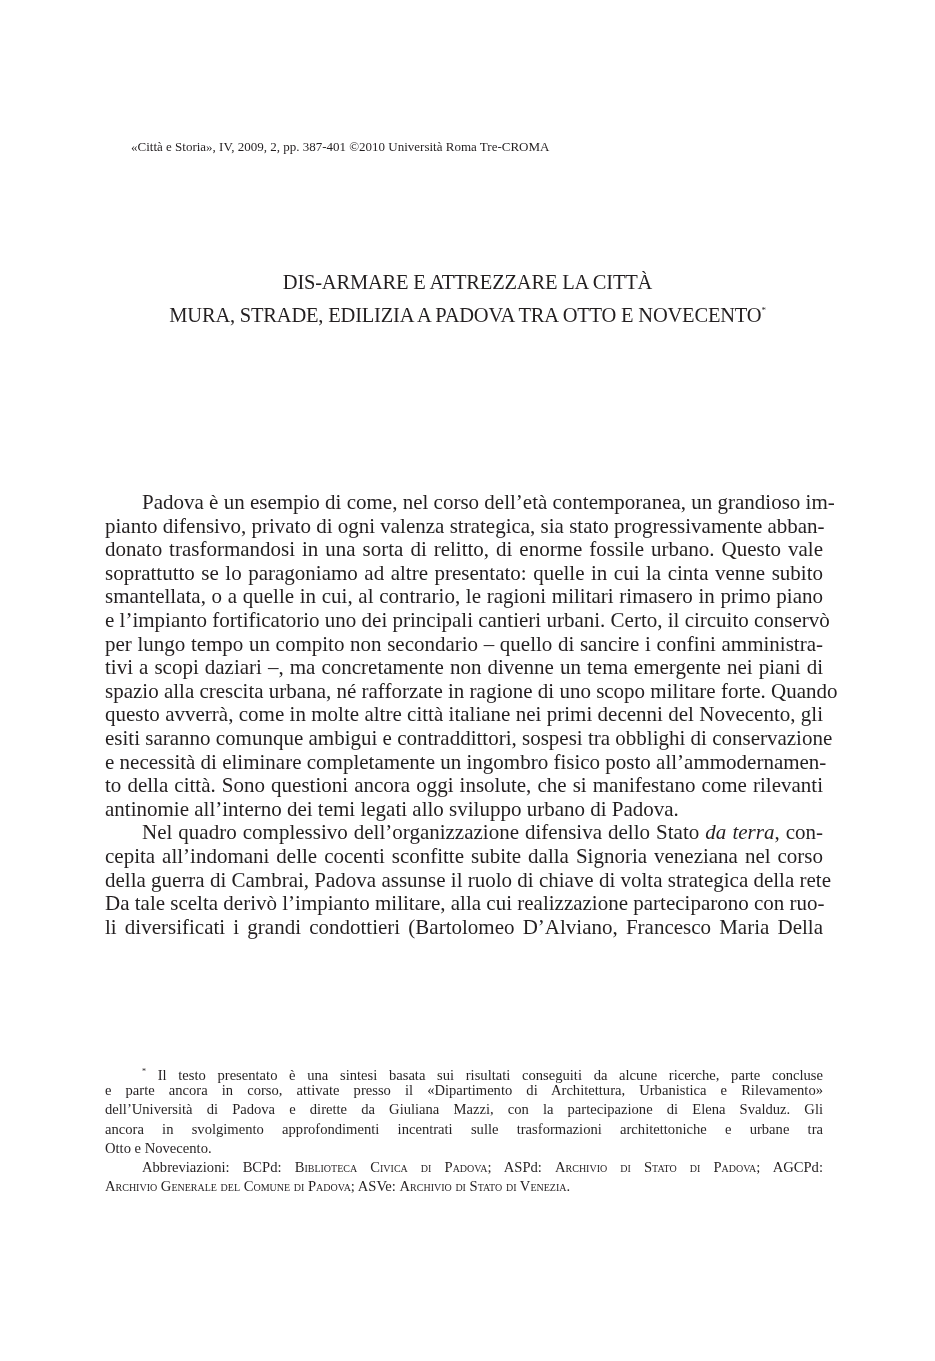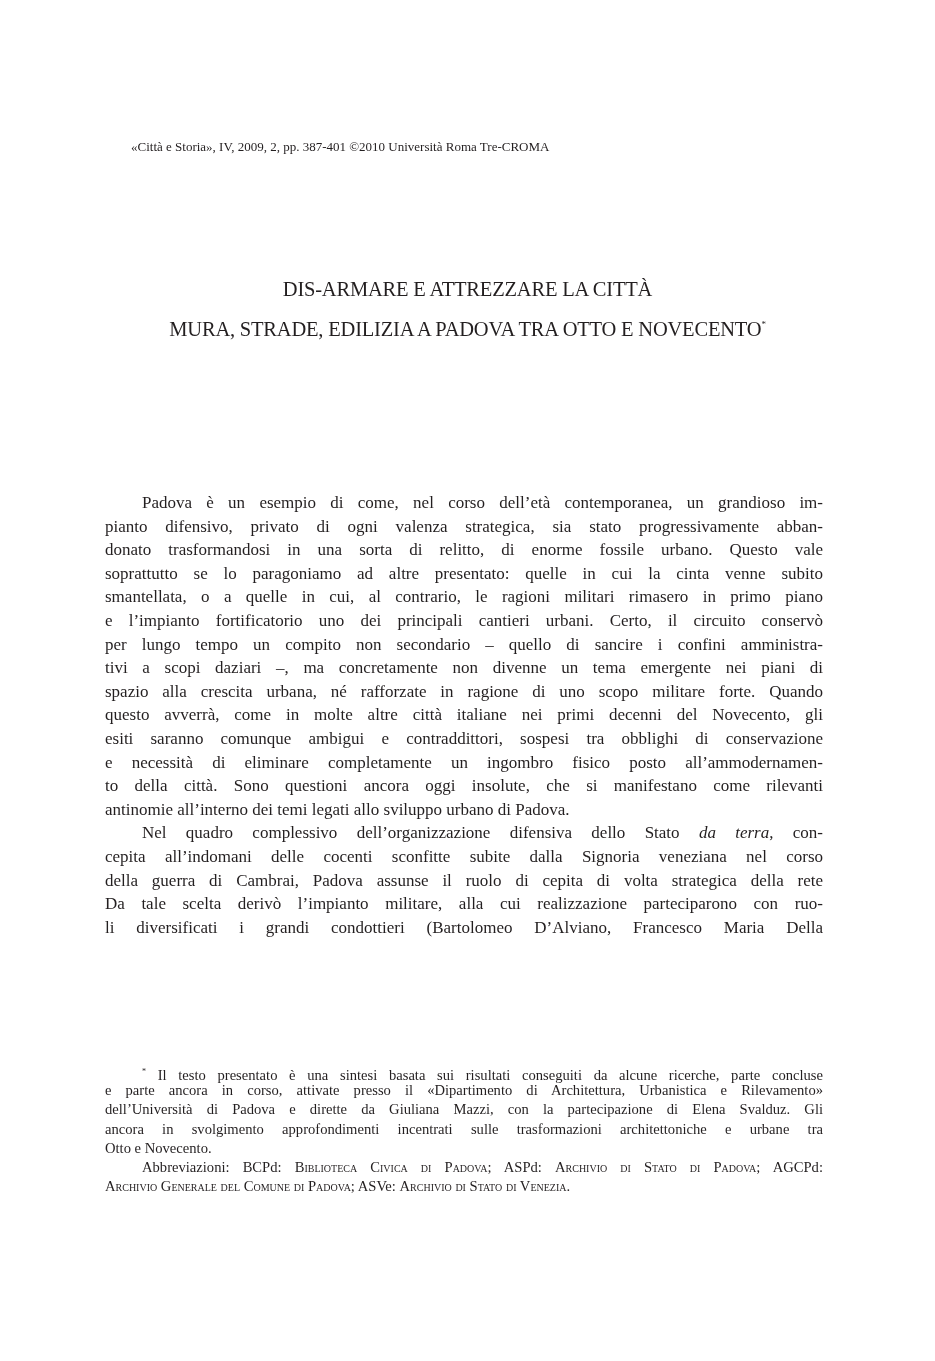--- a/index.html
+++ b/index.html
@@ -26,28 +26,28 @@
     .title-block {
       position: absolute;
       left: 0;
       width: 935px;
       top: 268px;
       text-align: center;
       font-size: 20.5px;
       line-height: 28px;
       letter-spacing: -0.2px;
     }
-    .title-line { display: block; white-space: nowrap; margin-top: 7px; }
+    .title-line { display: block; white-space: nowrap; }
     .title-line sup { font-size: 9px; vertical-align: 9px; }
     .body-text {
       position: absolute;
       left: 105px;
       width: 718px;
       top: 491px;
-      font-size: 17px;
+      font-size: 21px;
       line-height: 23.6px;
       text-align: justify;
     }
     .line {
       display: block;
       text-align: justify;
       text-align-last: justify;
       white-space: nowrap;
       height: 23.6px;
     }
@@ -97,21 +97,21 @@
     <span class="line">spazio alla crescita urbana, né rafforzate in ragione di uno scopo militare forte. Quando</span>
     <span class="line">questo avverrà, come in molte altre città italiane nei primi decenni del Novecento, gli</span>
     <span class="line">esiti saranno comunque ambigui e contraddittori, sospesi tra obblighi di conservazione</span>
     <span class="line">e necessità di eliminare completamente un ingombro fisico posto all’ammodernamen-</span>
     <span class="line">to della città. Sono questioni ancora oggi insolute, che si manifestano come rilevanti</span>
     <span class="line last">antinomie all’interno dei temi legati allo sviluppo urbano di Padova.</span>
   </div>
   <div>
     <span class="line indent"><span>Nel quadro complessivo dell’organizzazione difensiva dello Stato </span><em>da terra</em><span>, con-</span></span>
     <span class="line">cepita all’indomani delle cocenti sconfitte subite dalla Signoria veneziana nel corso</span>
-    <span class="line">della guerra di Cambrai, Padova assunse il ruolo di cepita di volta strategica della rete</span>
+    <span class="line">della guerra di Cambrai, Padova assunse il ruolo di chiave di volta strategica della rete</span>
     <span class="line">Da tale scelta derivò l’impianto militare, alla cui realizzazione parteciparono con ruo-</span>
     <span class="line">li diversificati i grandi condottieri (Bartolomeo D’Alviano, Francesco Maria Della</span>
   </div>
 </div>
 
 <div class="footnotes">
   <span class="fline indent"><sup>*</sup> <span>Il testo presentato è una sintesi basata sui risultati conseguiti da alcune ricerche, parte concluse</span></span>
   <span class="fline">e parte ancora in corso, attivate presso il «Dipartimento di Architettura, Urbanistica e Rilevamento»</span>
   <span class="fline">dell’Università di Padova e dirette da Giuliana Mazzi, con la partecipazione di Elena Svalduz. Gli</span>
   <span class="fline">ancora in svolgimento approfondimenti incentrati sulle trasformazioni architettoniche e urbane tra</span>

